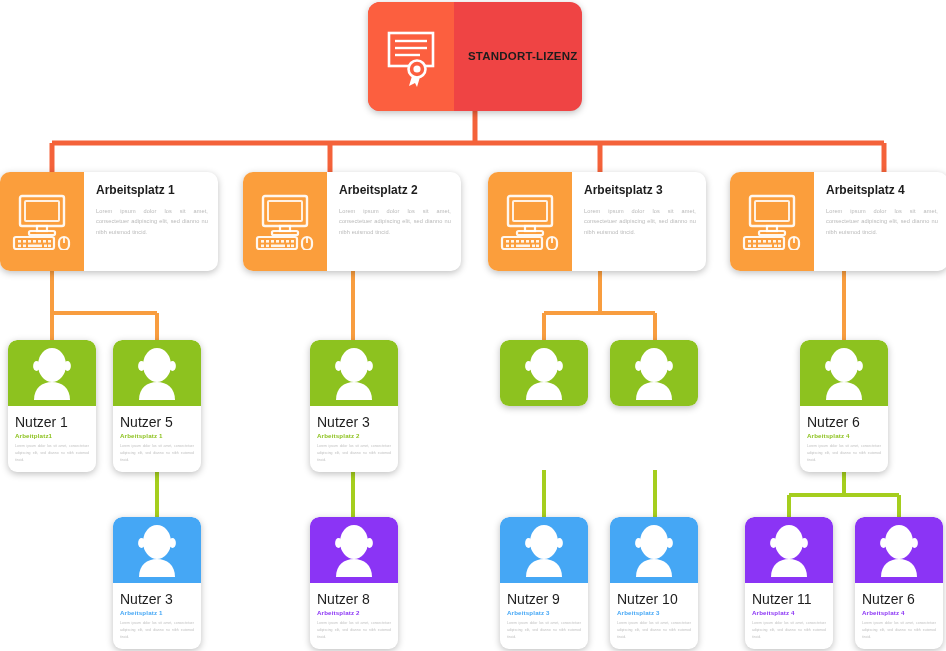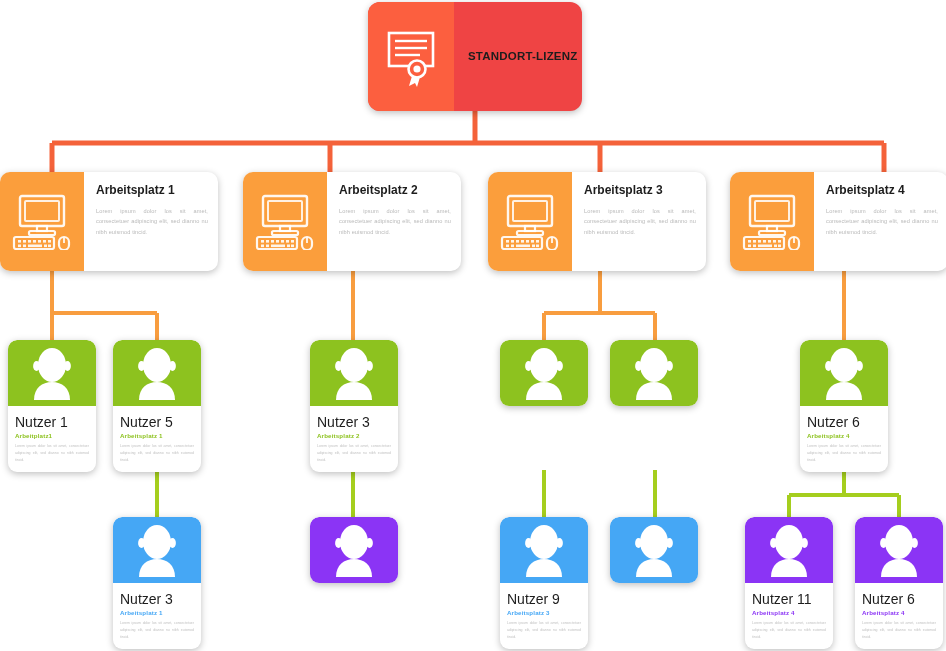--- a/index.html
+++ b/index.html
@@ -427,20 +427,25 @@
       </div>
       <div class="user-card" style="left: 310px; top: 517px;">
         <div class="user-avatar" style="background:#8b34f5">
           <svg width="60" height="54" viewBox="0 0 60 54">
             <ellipse cx="30" cy="19" rx="14" ry="17" fill="#ffffff"></ellipse>
             <ellipse cx="14.5" cy="20" rx="3.4" ry="5" fill="#ffffff"></ellipse>
             <ellipse cx="45.5" cy="20" rx="3.4" ry="5" fill="#ffffff"></ellipse>
             <path d="M30,36 C20,36 12,42 12,54 L48,54 C48,42 40,36 30,36 Z" fill="#ffffff"></path>
           </svg>
         </div>
+        <div class="user-body">
+          <div class="user-title">Nutzer 8</div>
+          <div class="user-sub" style="color:#8b34f5">Arbeitsplatz 2</div>
+          <div class="user-desc">Lorem ipsum dolor los sit amet, consectetuer adipiscing elit, sed dianno nu nibh euismod tincid.</div>
+        </div>
       </div>
       <div class="user-card" style="left: 500px; top: 517px;">
         <div class="user-avatar" style="background:#45a7f5">
           <svg width="60" height="54" viewBox="0 0 60 54">
             <ellipse cx="30" cy="19" rx="14" ry="17" fill="#ffffff"></ellipse>
             <ellipse cx="14.5" cy="20" rx="3.4" ry="5" fill="#ffffff"></ellipse>
             <ellipse cx="45.5" cy="20" rx="3.4" ry="5" fill="#ffffff"></ellipse>
             <path d="M30,36 C20,36 12,42 12,54 L48,54 C48,42 40,36 30,36 Z" fill="#ffffff"></path>
           </svg>
         </div>
@@ -452,20 +457,25 @@
       </div>
       <div class="user-card" style="left: 610px; top: 517px;">
         <div class="user-avatar" style="background:#45a7f5">
           <svg width="60" height="54" viewBox="0 0 60 54">
             <ellipse cx="30" cy="19" rx="14" ry="17" fill="#ffffff"></ellipse>
             <ellipse cx="14.5" cy="20" rx="3.4" ry="5" fill="#ffffff"></ellipse>
             <ellipse cx="45.5" cy="20" rx="3.4" ry="5" fill="#ffffff"></ellipse>
             <path d="M30,36 C20,36 12,42 12,54 L48,54 C48,42 40,36 30,36 Z" fill="#ffffff"></path>
           </svg>
         </div>
+        <div class="user-body">
+          <div class="user-title">Nutzer 10</div>
+          <div class="user-sub" style="color:#45a7f5">Arbeitsplatz 3</div>
+          <div class="user-desc">Lorem ipsum dolor los sit amet, consectetuer adipiscing elit, sed dianno nu nibh euismod tincid.</div>
+        </div>
       </div>
       <div class="user-card" style="left: 745px; top: 517px;">
         <div class="user-avatar" style="background:#8b34f5">
           <svg width="60" height="54" viewBox="0 0 60 54">
             <ellipse cx="30" cy="19" rx="14" ry="17" fill="#ffffff"></ellipse>
             <ellipse cx="14.5" cy="20" rx="3.4" ry="5" fill="#ffffff"></ellipse>
             <ellipse cx="45.5" cy="20" rx="3.4" ry="5" fill="#ffffff"></ellipse>
             <path d="M30,36 C20,36 12,42 12,54 L48,54 C48,42 40,36 30,36 Z" fill="#ffffff"></path>
           </svg>
         </div>

